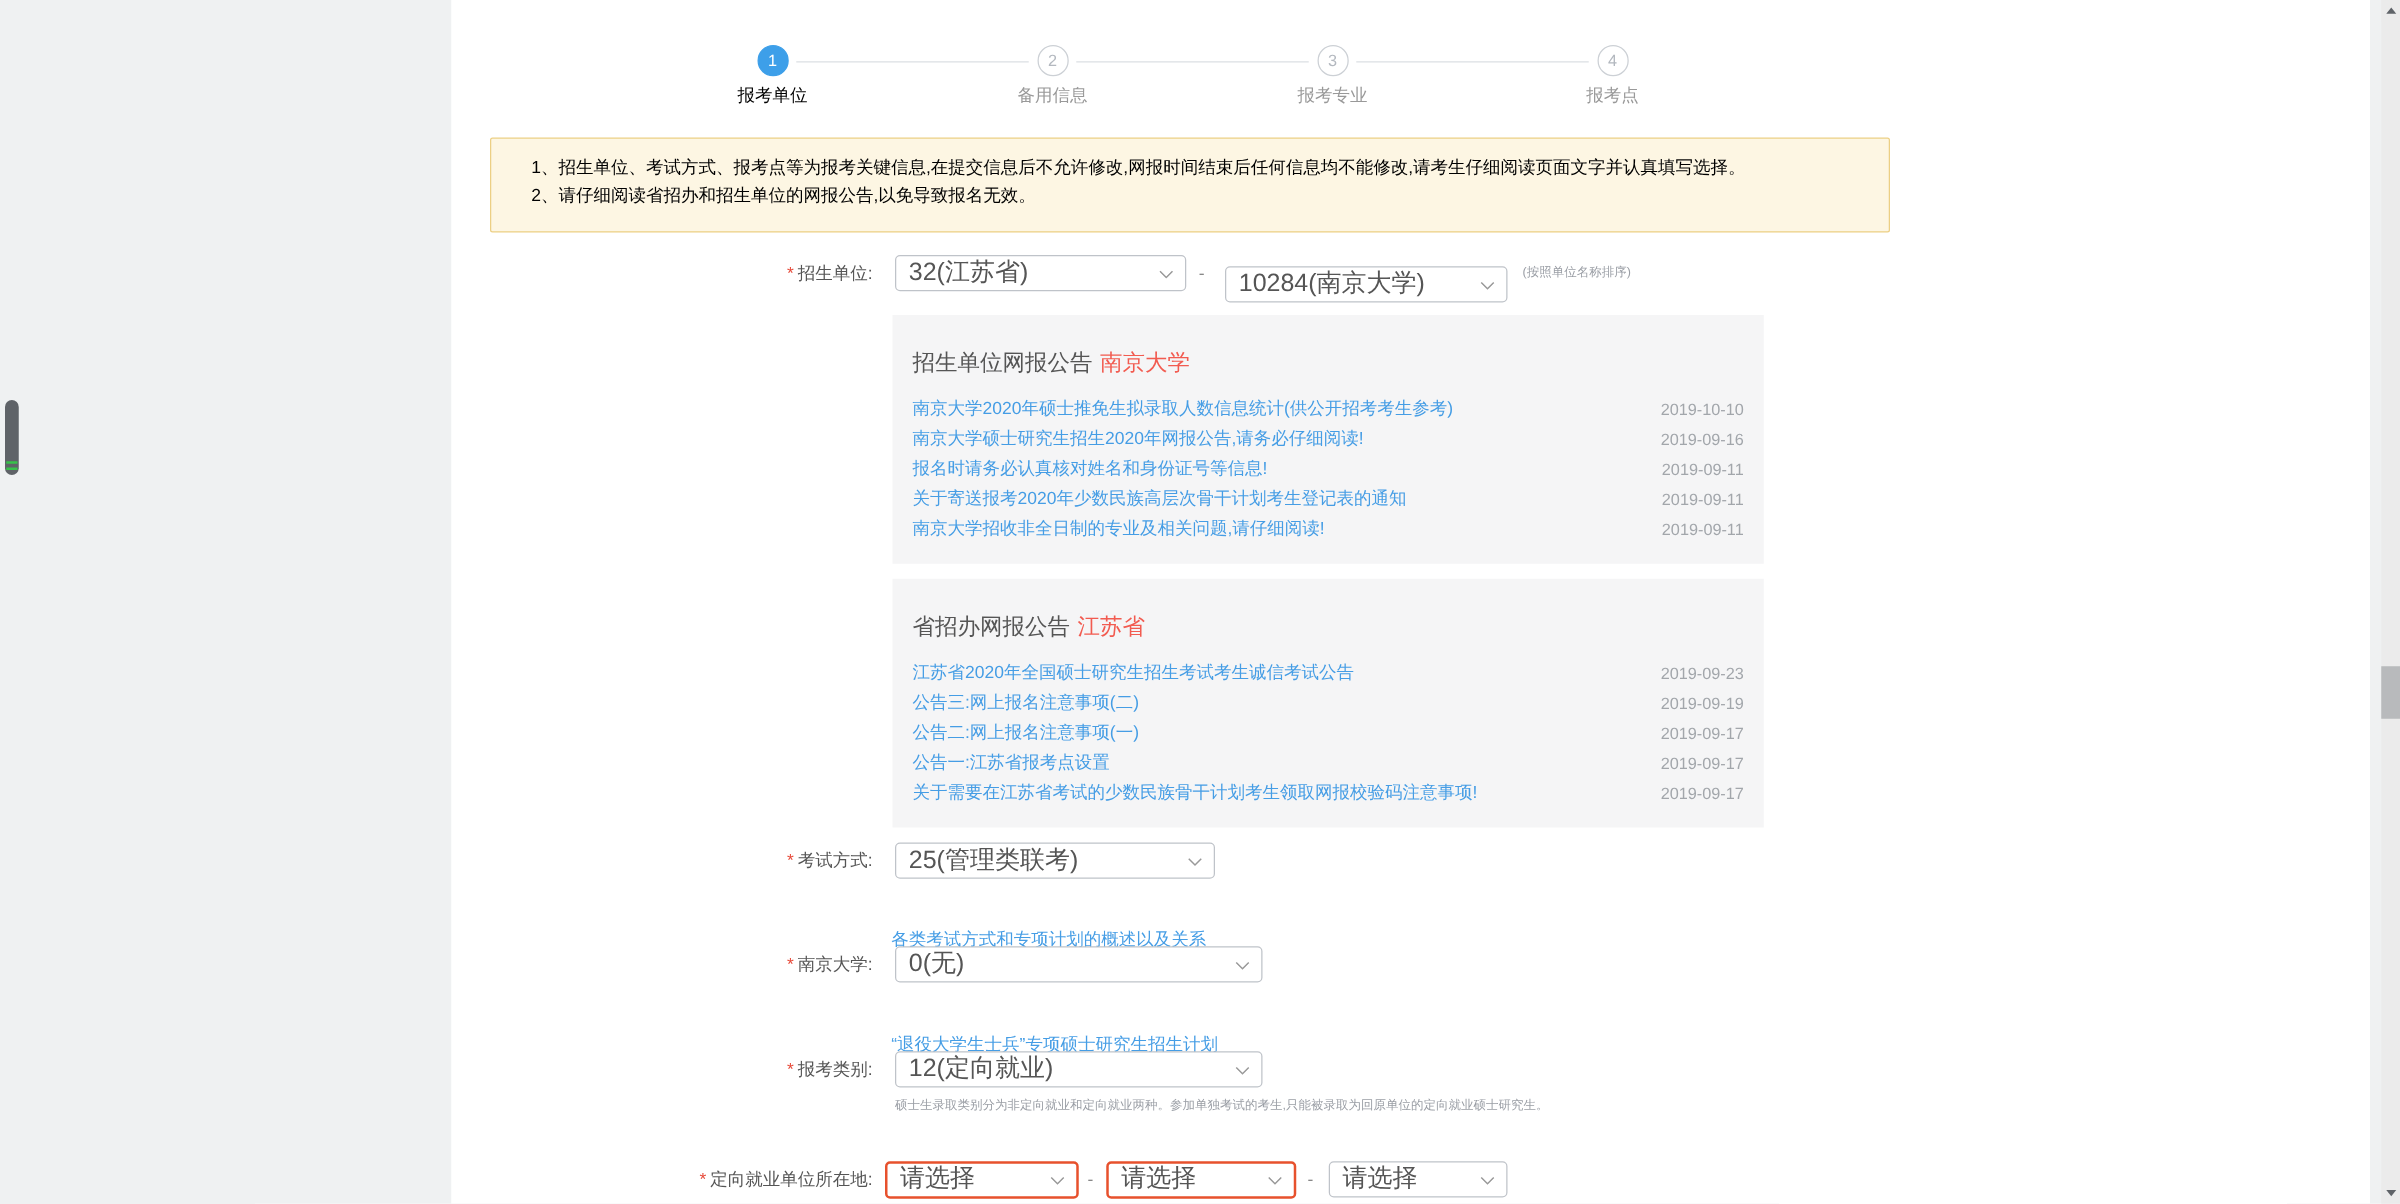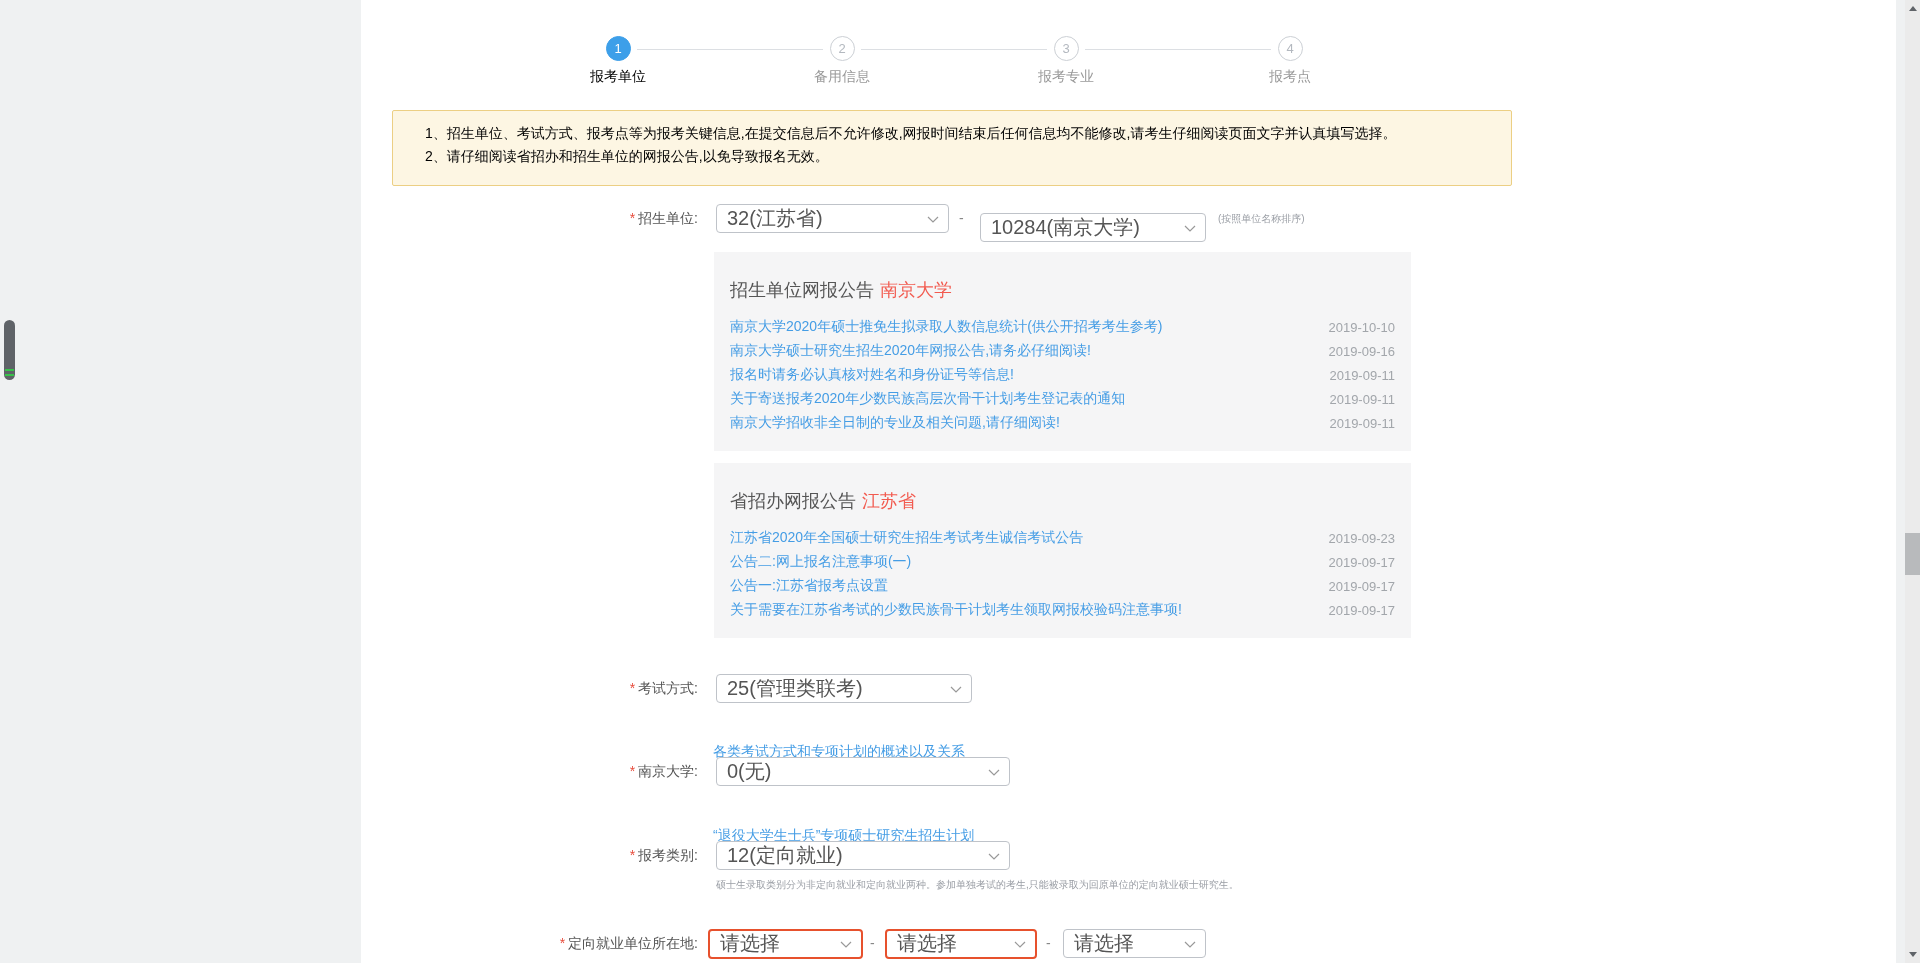--- a/index.html
+++ b/index.html
@@ -140,20 +140,24 @@
   </div>
 
   <div class="panel" style="top:463px;">
     <div class="ptitle"><span>省招办网报公告</span><span class="hl">江苏省</span></div>
     <div class="plist">
       <div class="prow">
         <a class="link">江苏省2020年全国硕士研究生招生考试考生诚信考试公告</a>
         <span class="date">2019-09-23</span>
       </div>
       <div class="prow">
+        <a class="link">公告三:网上报名注意事项(二)</a>
+        <span class="date">2019-09-19</span>
+      </div>
+      <div class="prow">
         <a class="link">公告二:网上报名注意事项(一)</a>
         <span class="date">2019-09-17</span>
       </div>
       <div class="prow">
         <a class="link">公告一:江苏省报考点设置</a>
         <span class="date">2019-09-17</span>
       </div>
       <div class="prow">
         <a class="link">关于需要在江苏省考试的少数民族骨干计划考生领取网报校验码注意事项!</a>
         <span class="date">2019-09-17</span>

